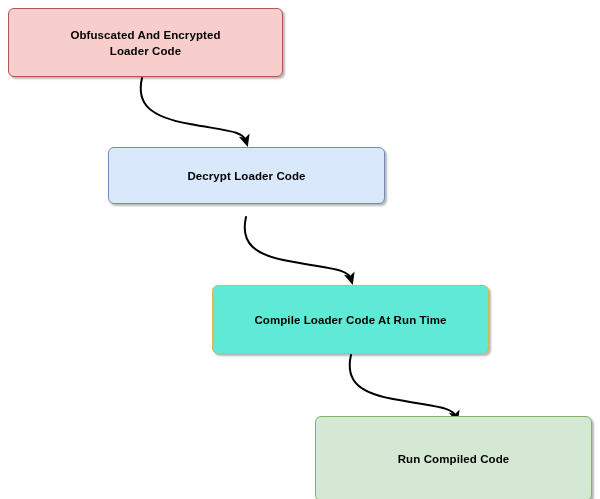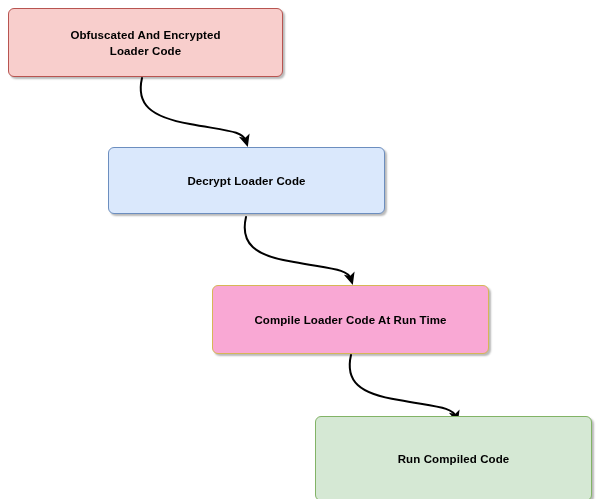--- a/index.html
+++ b/index.html
@@ -54,30 +54,30 @@
     top: 8px;
     width: 275px;
     height: 69px;
     background: #f8cecc;
     border-color: #b85450;
   }
   #node-decrypt {
     left: 108px;
     top: 147px;
     width: 277px;
-    height: 67px;
+    height: 57px;
     background: #dae8fc;
     border-color: #6c8ebf;
   }
   #node-compile {
     left: 212px;
     top: 285px;
     width: 277px;
     height: 69px;
-    background: #f9a8d4;
+    background: #5eead4;
     border-color: #d6b656;
   }
   #node-run {
     left: 315px;
     top: 416px;
     width: 277px;
     height: 85px;
     background: #d5e8d4;
     border-color: #82b366;
   }

